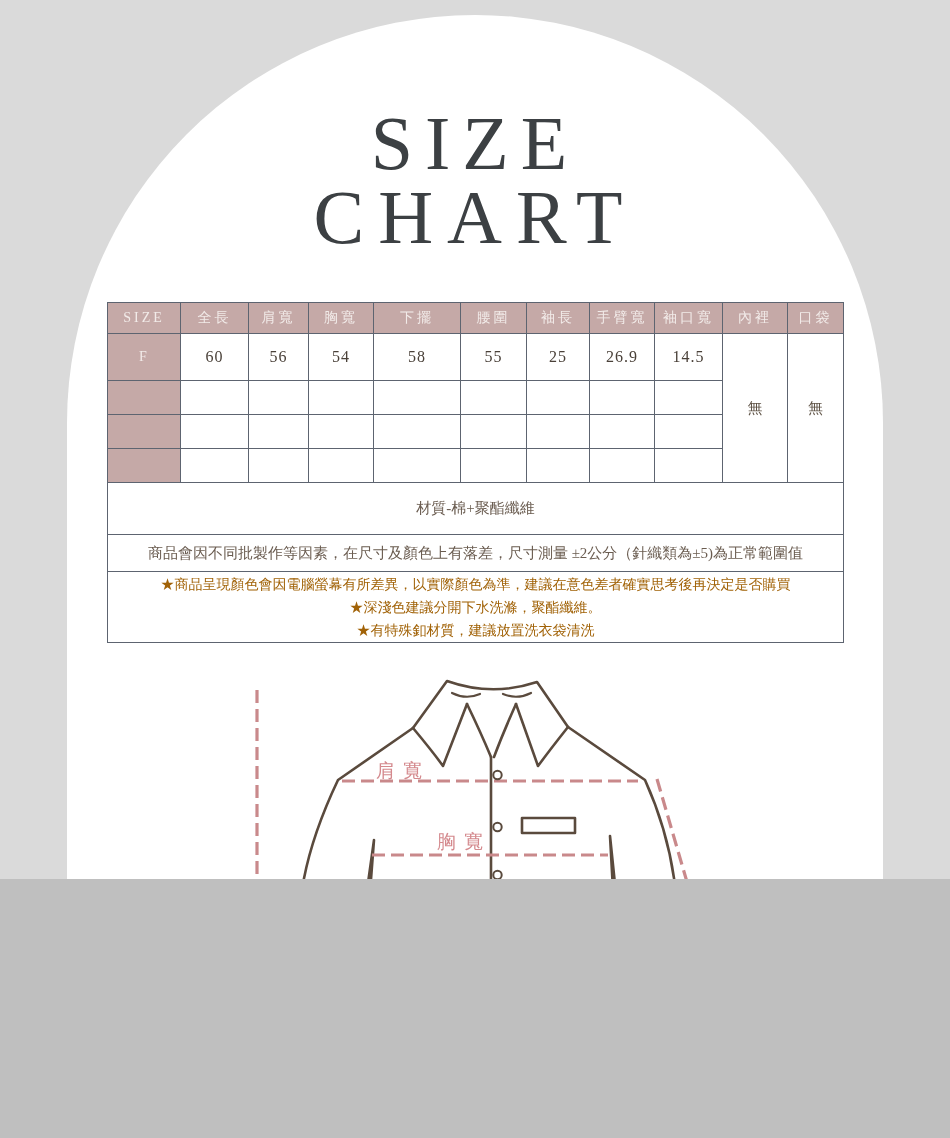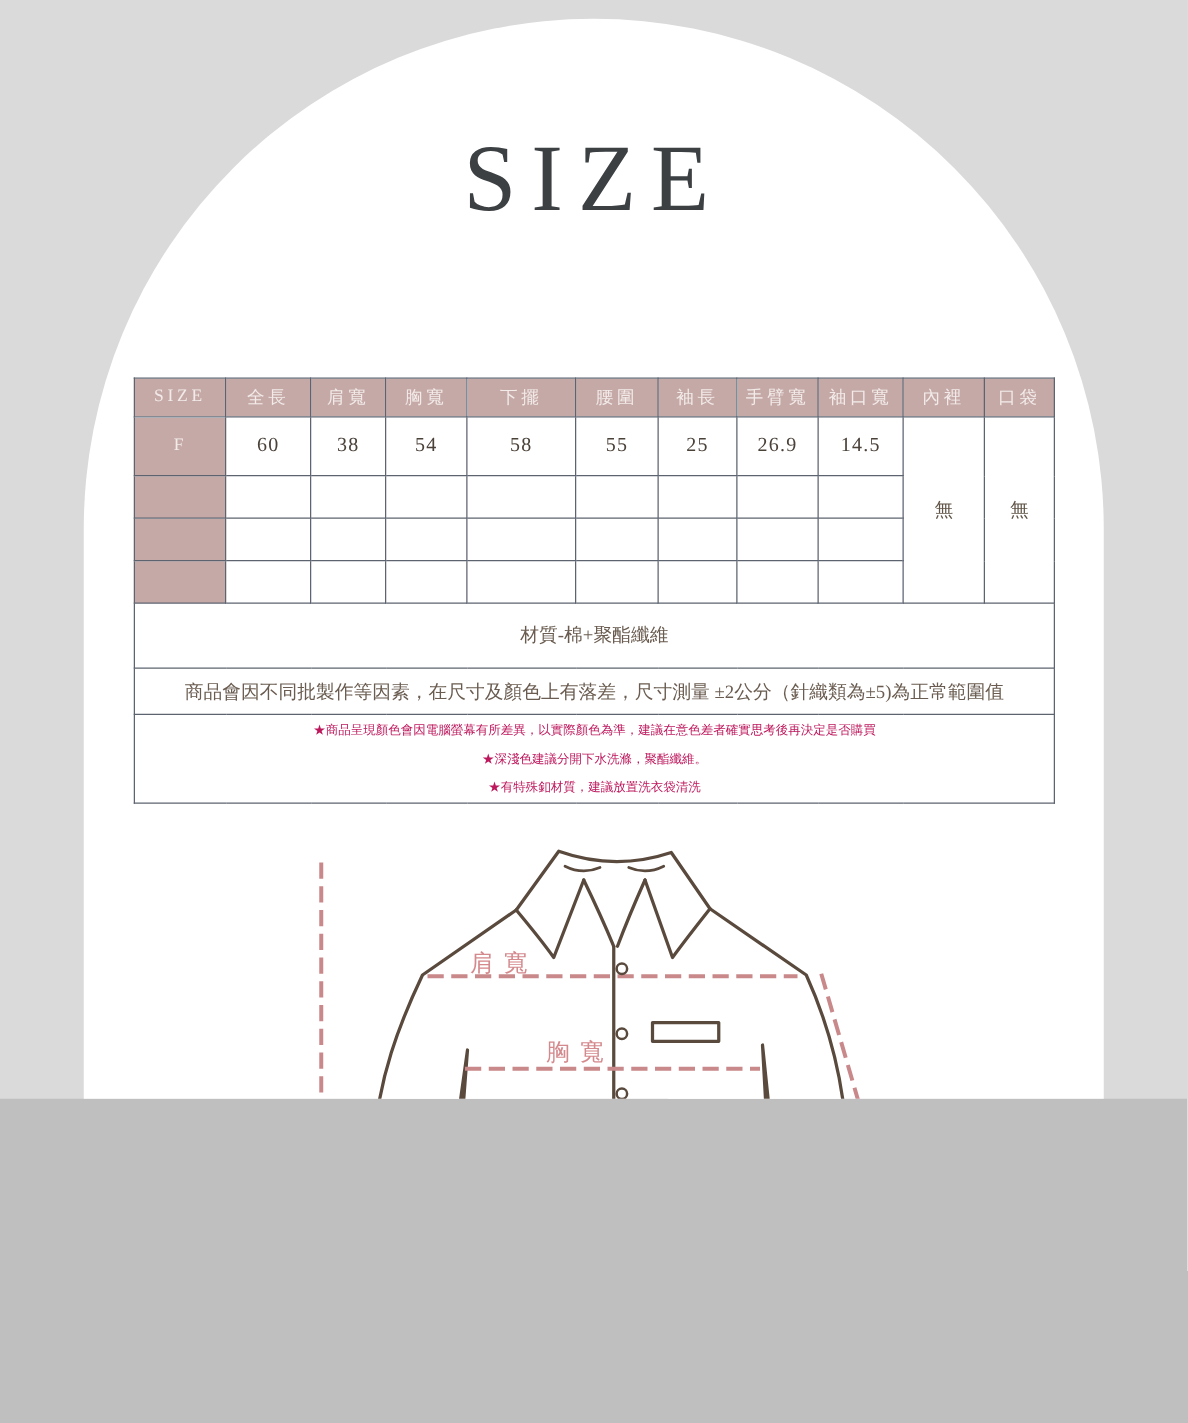--- a/index.html
+++ b/index.html
@@ -35,38 +35,39 @@
   th.hd{letter-spacing:3px;}
   .r-head{height:31px;}
   .r-f{height:47px;}
   .r-empty{height:34px;}
   .r-material{height:52px;}
   .r-notice{height:37px;}
   .r-notes{height:71px;}
   td.num{font-size:16px;color:#4a4139;letter-spacing:1px;margin-left:28px;}
   td.none-cell{font-size:15px;color:#5f5346;}
   td.wide{font-size:15px;color:#6a5c50;margin-top:28px;}
-  td.wide .note-line{font-size:10px;line-height:23px;color:#be185d;}
+  td.wide .note-line{font-size:14px;line-height:23px;color:#a16207;}
   
   .measure-label{
     position:absolute;transform:translate(-50%,-50%);
     color:#d4898d;font-size:19px;letter-spacing:8px;white-space:nowrap;
     font-family:"Liberation Serif","DejaVu Serif",serif;
   }
   svg.overlay{position:absolute;left:0;top:0;pointer-events:none;}
 </style>
 </head>
 <body>
 
 <div id="stage">
 
   <div class="arch"></div>
 
   <div class="title">
     <div class="l1">SIZE</div>
+    <div class="l2">CHART</div>
   </div>
 
   <table class="size">
     <colgroup>
       <col style="width:73px">
         <col style="width:68px">
         <col style="width:60px">
       <col style="width:65px">
         <col style="width:87px">
         <col style="width:66px">
@@ -86,21 +87,21 @@
       <th class="hd">腰圍</th>
       <th class="hd">袖長</th>
       <th class="hd">手臂寬</th>
       <th class="hd">袖口寬</th>
       <th class="hd">內裡</th>
       <th class="hd">口袋</th>
     </tr>
     <tr class="r-f">
       <td class="hd">F</td>
       <td class="num">60</td>
-      <td class="num">38</td>
+      <td class="num">56</td>
       <td class="num">54</td>
       <td class="num">58</td>
       <td class="num">55</td>
       <td class="num">25</td>
       <td class="num">26.9</td>
       <td class="num">14.5</td>
       <td class="none-cell" rowspan="4">無</td>
       <td class="none-cell" rowspan="4">無</td>
     </tr>
     <tr class="r-empty">

